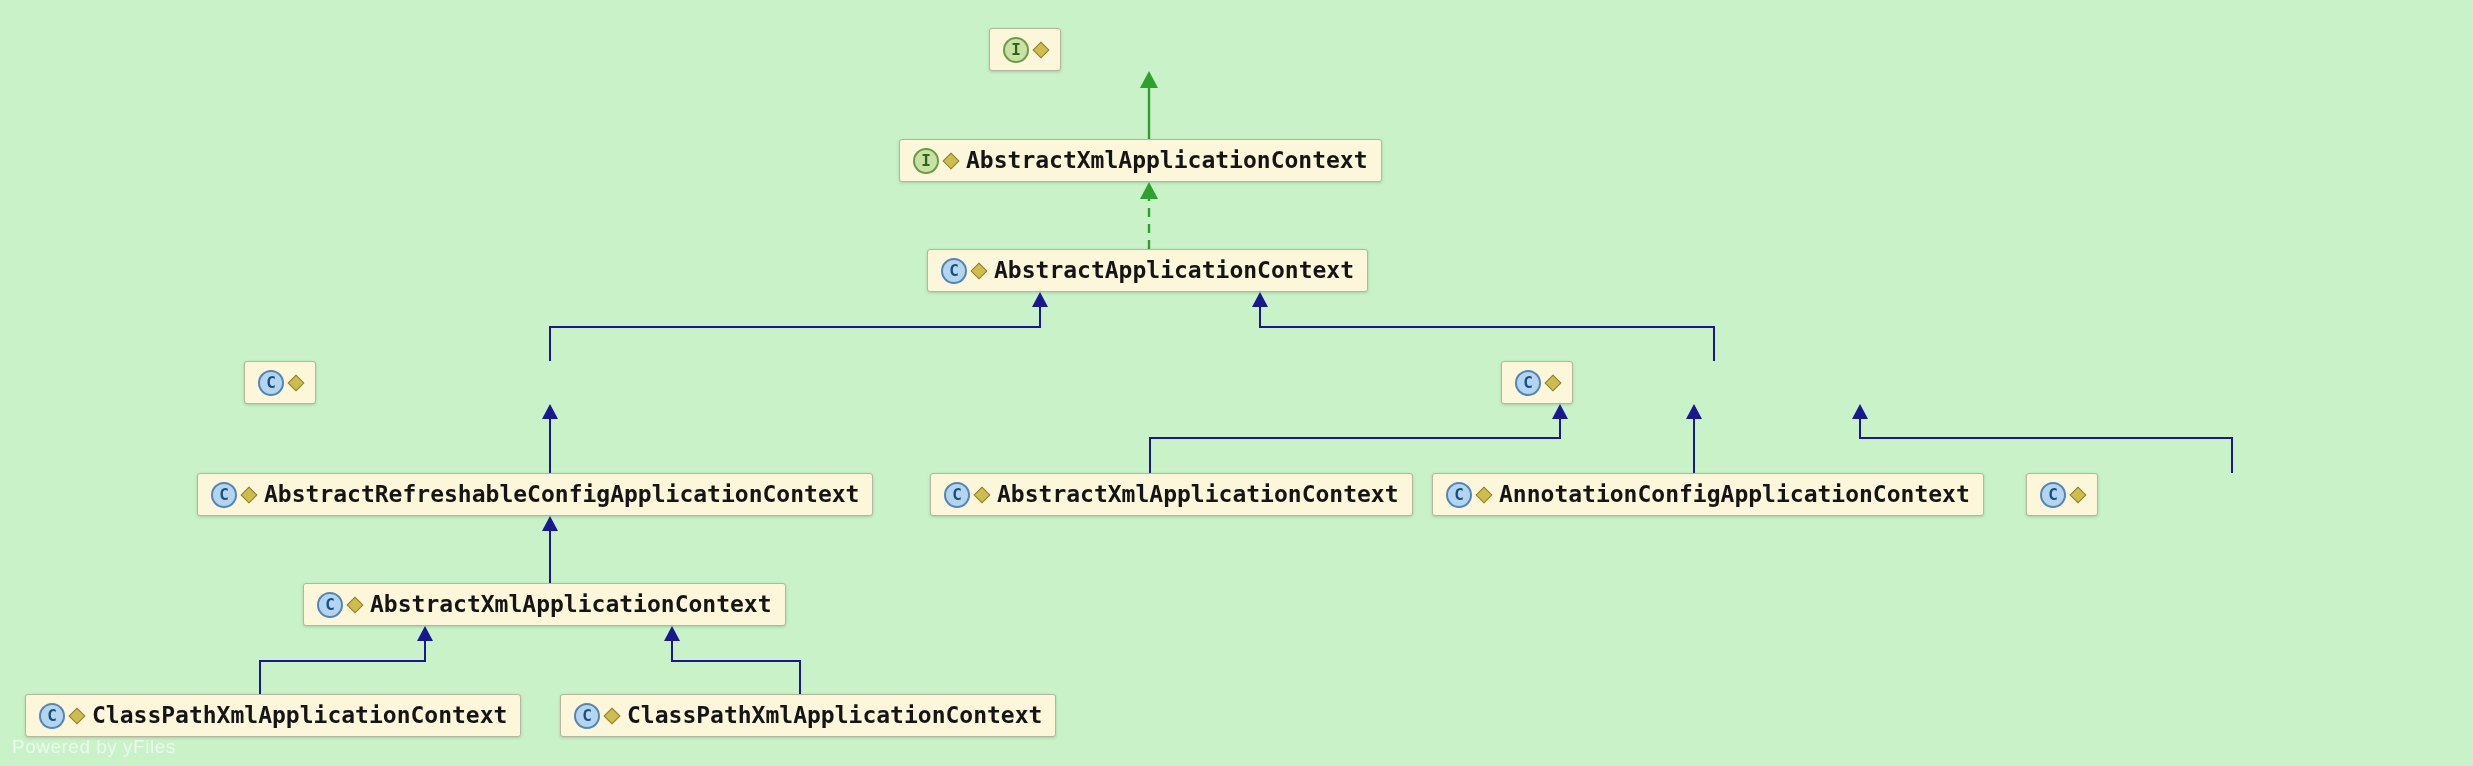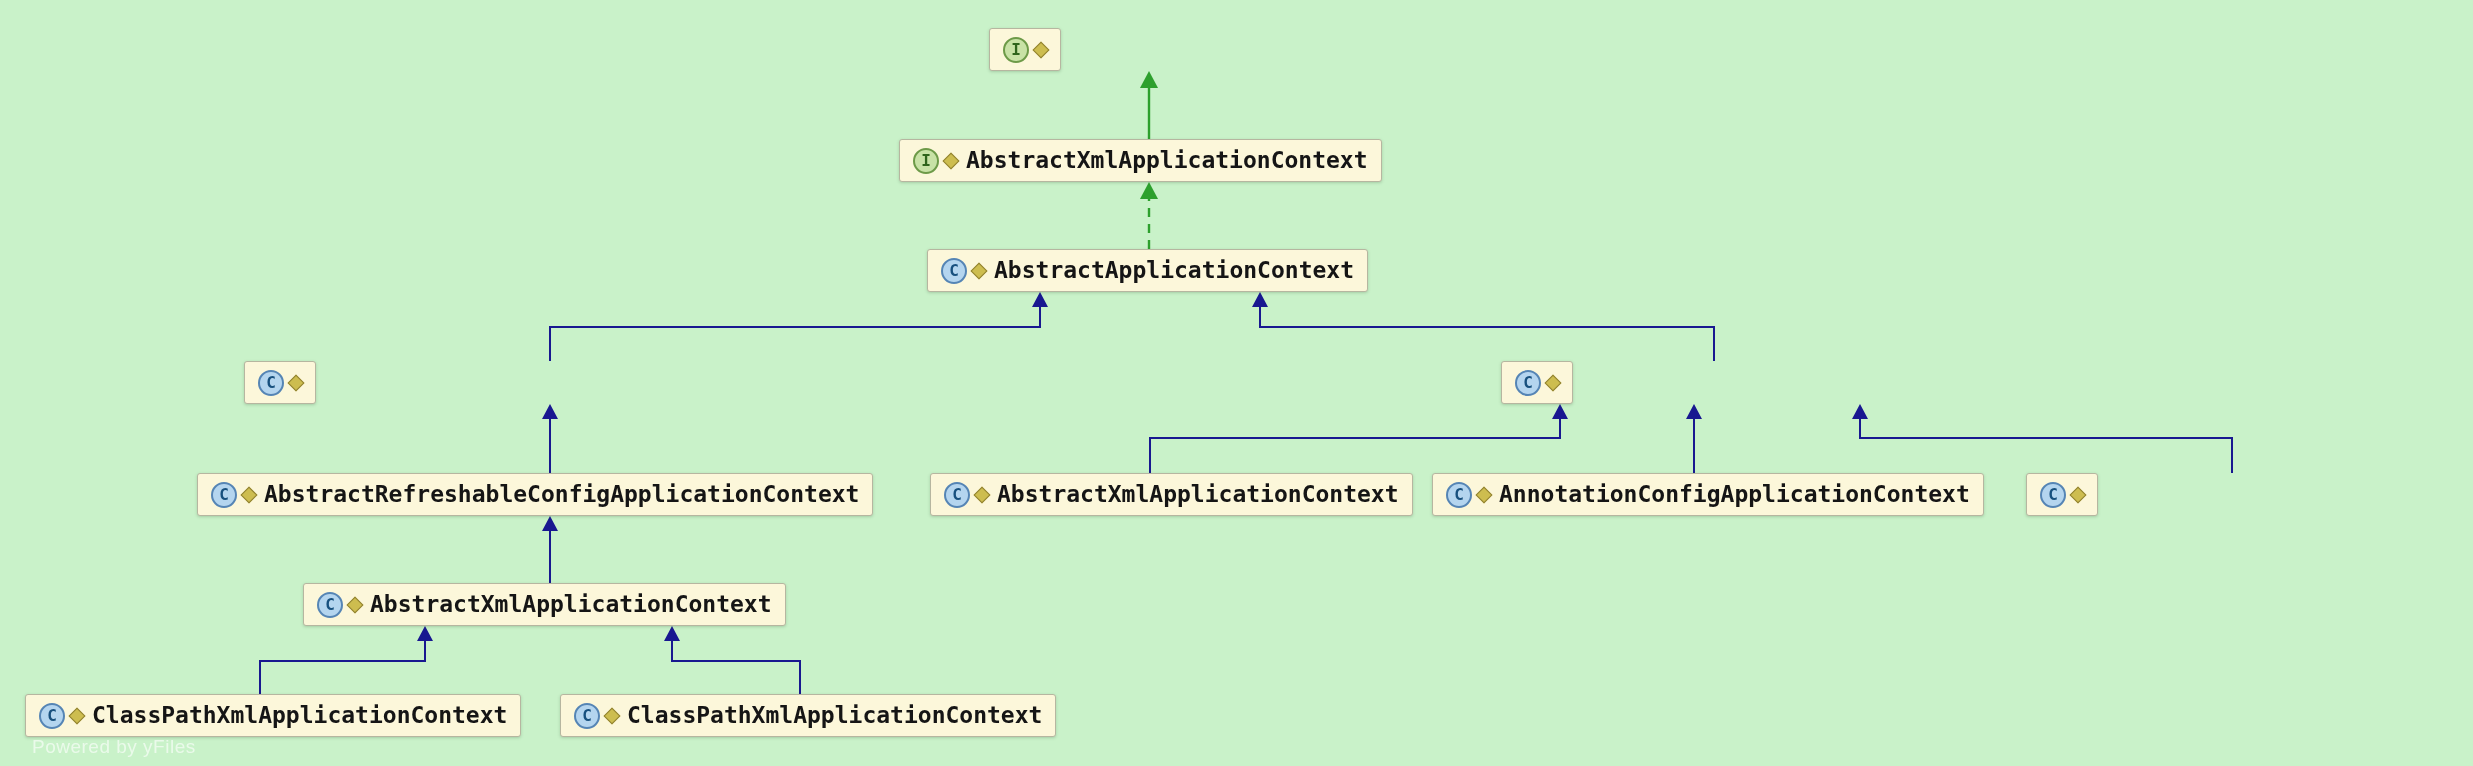--- a/index.html
+++ b/index.html
@@ -47,21 +47,20 @@
     margin-left:-3px;
   }
   .label { line-height:43px; }
   .watermark {
     position:absolute;
     left:12px; top:736px;
     font-family:"Liberation Sans", sans-serif;
     font-size:19px;
     color:rgba(255,255,255,0.62);
     letter-spacing:0.5px;
-    margin-left:20px;
   }
 </style>
 </head>
 <body>
 
 <div class="canvas">
 
   <svg class="edges" width="2473" height="766" viewBox="0 0 2473 766">
 
     <g>

